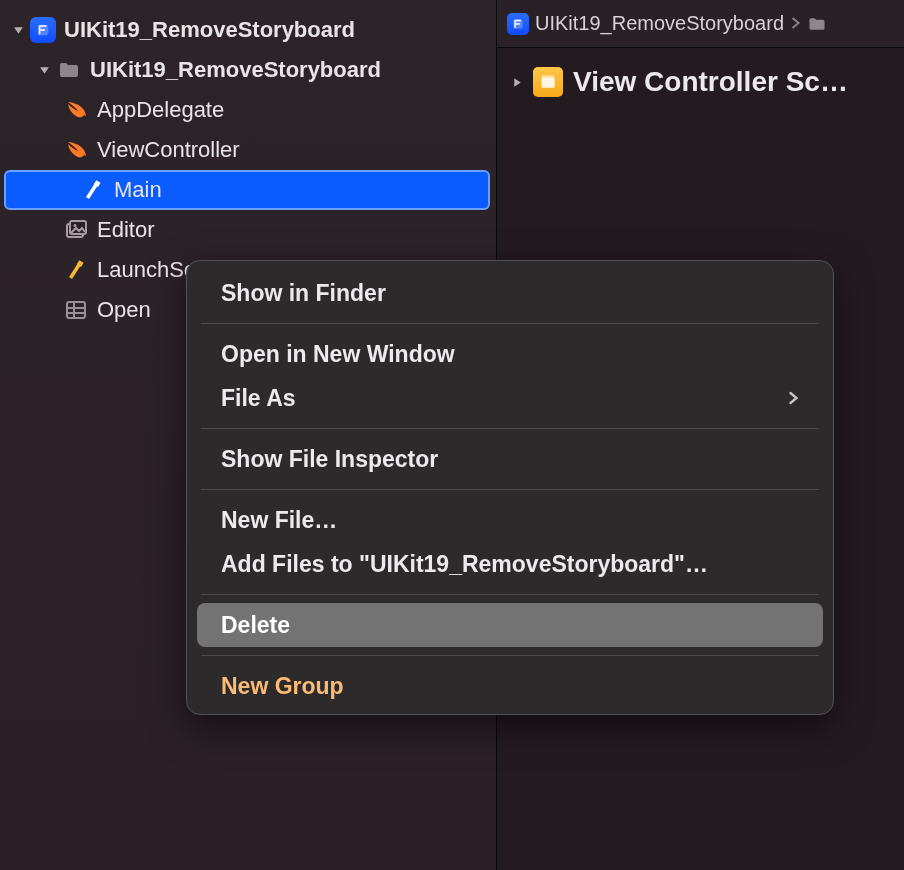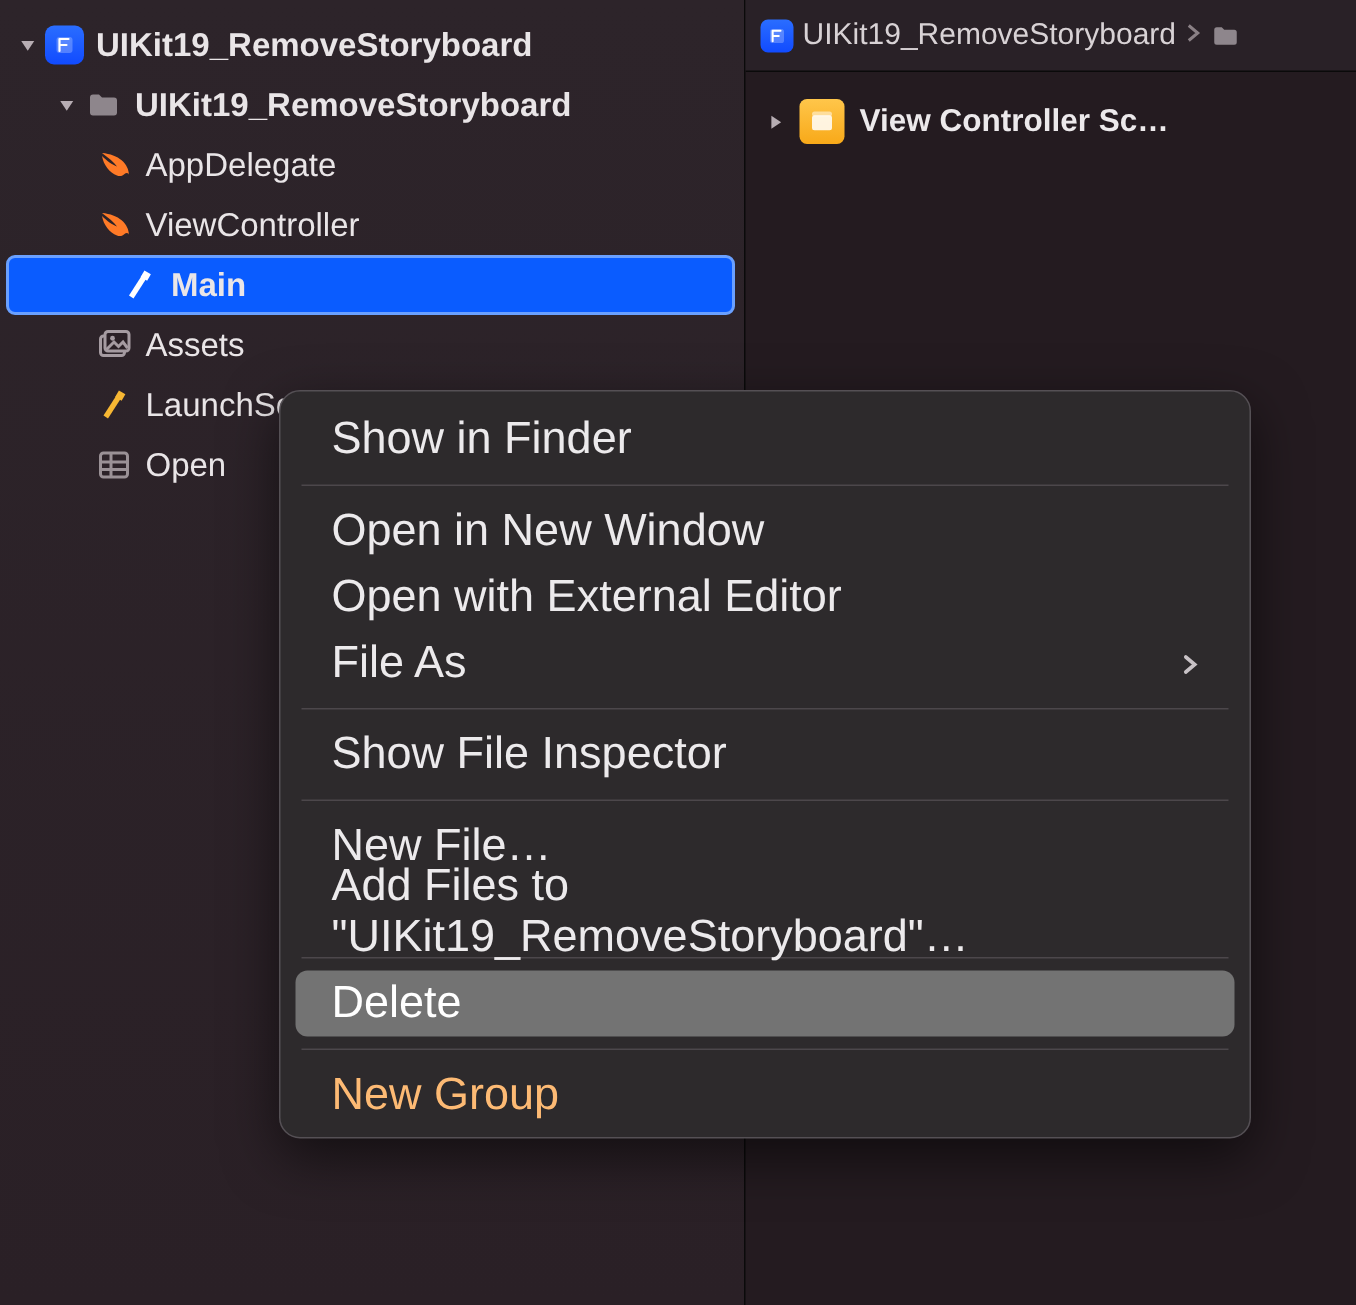--- a/index.html
+++ b/index.html
@@ -30,21 +30,21 @@
   .nav-row.l2 { padding-left: 36px; font-weight: 600; }
   .nav-row.l3 { padding-left: 63px; font-weight: 500; }
   .nav-row.selected {
     background: #0a5cff;
     color: #ffffff;
     border: 2px solid #6aa0ff;
     border-radius: 6px;
     margin: 0 6px 0 4px;
     padding-left: 74px;
   }
-  .nav-row.selected .label { font-weight: 700; }
+  .nav-row.selected .label { font-weight: 400; }
 
   .disc-tri {
     width: 16px; height: 16px; margin-right: 4px;
     display: inline-flex; align-items: center; justify-content: center;
     color: #b7adb3;
   }
   .disc-tri svg { width: 13px; height: 13px; }
 
   .file-icon {
     width: 26px; height: 26px; margin-right: 8px;
@@ -68,21 +68,21 @@
     color: #d8d2d5;
     border-bottom: 1px solid #0a0a0a;
     background: #292127;
   }
   .breadcrumb .bc-icon { margin-right: 6px; }
   .breadcrumb .sep { color: #8a8085; margin: 0 6px; }
 
   .outline {
     padding: 18px 12px;
     display: flex; align-items: center;
-    font-size: 21px; font-weight: 700;
+    font-size: 28px; font-weight: 700;
     color: #ece9eb;
   }
   .outline .disc-tri { margin-right: 8px; }
   .outline .sb-icon {
     width: 30px; height: 30px; margin-right: 10px; border-radius: 5px;
     background: linear-gradient(180deg,#ffc64a,#f8a919);
     display: inline-flex; align-items:center; justify-content:center;
   }
 
   
@@ -94,24 +94,25 @@
     border: 1px solid #555055;
     border-radius: 14px;
     box-shadow: 0 12px 36px rgba(0,0,0,0.55);
     padding: 10px 0 6px 0;
     z-index: 50;
   }
   .menu-item {
     display: flex; align-items: center; justify-content: space-between;
     height: 44px;
     padding: 0 24px;
-    font-size: 30px;
+    font-size: 23px;
     color: #eceaec;
     border-radius: 8px;
     margin: 0 10px;
+    font-weight: bold;
   }
   .menu-item.highlighted { background: #737373; color: #fff; }
   .menu-item.disabled { color: #fdba74; }
   .menu-sep {
     height: 1px; background: #4c474b; margin: 8px 14px;
   }
   .menu-item .chev { color: #c8c2c6; }
 
   
   .proj-icon {
@@ -193,21 +194,21 @@
 
     <div class="nav-row l3">
       <span class="file-icon asset-icon">
         <svg viewBox="0 0 24 24">
             <rect x="3" y="6" width="16" height="13" rx="2" fill="none" stroke="#a59ba1" stroke-width="2"></rect>
             <rect x="6" y="3" width="16" height="13" rx="2" fill="#2a2026" stroke="#a59ba1" stroke-width="2"></rect>
             <circle cx="11" cy="7.5" r="1.6" fill="#a59ba1"></circle>
             <path d="M7 15 L12 10 L15 13 L18 10 L21 14" fill="none" stroke="#a59ba1" stroke-width="2"></path>
           </svg>
       </span>
-      <span class="label">Assets</span>
+      <span class="label">Editor</span>
     </div>
 
     <div class="nav-row l3">
       <span class="file-icon ib-icon">
         <svg viewBox="0 0 24 24">
             <path d="M5 19 L14 5 L17 7 L8 21 Z" fill="#f7b733"></path>
             <rect x="14" y="3" width="5" height="5" transform="rotate(30 16 5)" fill="#f7b733"></rect>
           </svg>
       </span>
       <span class="label">LaunchScreen</span>
@@ -268,23 +269,20 @@
 
 <div class="context-menu">
   <div class="menu-item">
     <span>Show in Finder</span>
   </div>
   <div class="menu-sep"></div>
   <div class="menu-item">
     <span>Open in New Window</span>
   </div>
   <div class="menu-item">
-    <span>Open with External Editor</span>
-  </div>
-  <div class="menu-item">
     <span>File As</span>
     <span class="chev">
       <svg width="11" height="16" viewBox="0 0 10 16">
           <path d="M2 3 L8 8 L2 13" fill="none" stroke="currentColor" stroke-width="2.4" stroke-linecap="round"></path>
         </svg>
     </span>
   </div>
   <div class="menu-sep"></div>
   <div class="menu-item">
     <span>Show File Inspector</span>

